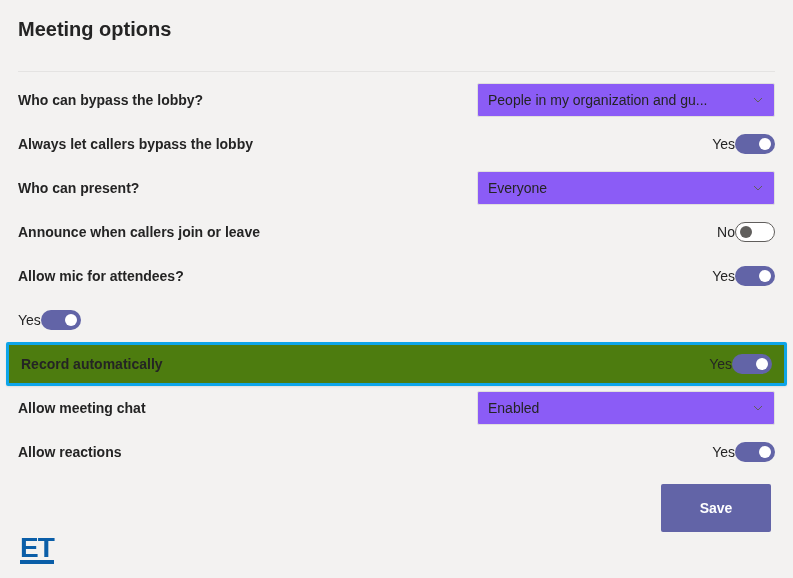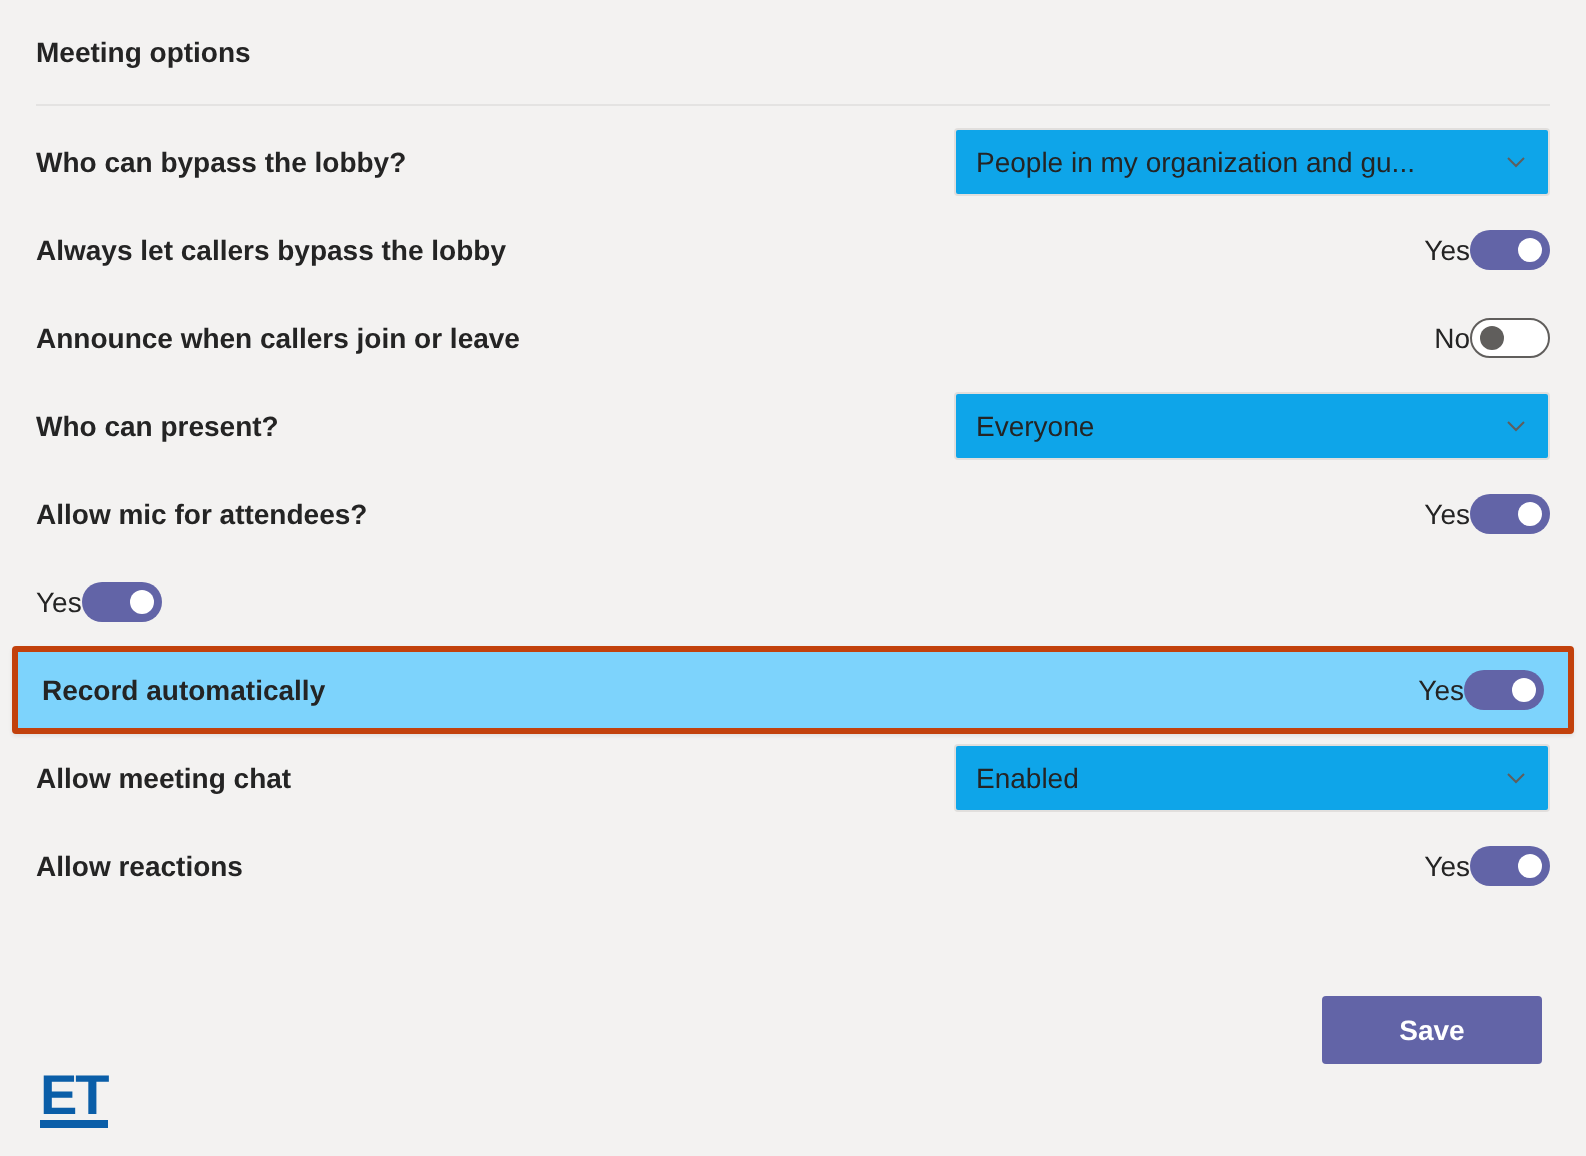--- a/index.html
+++ b/index.html
@@ -10,23 +10,23 @@
     background: #f3f2f1;
     font-family: "Segoe UI", -apple-system, BlinkMacSystemFont, sans-serif;
     color: #242424;
     overflow: hidden;
     position: relative;
   }
   .page {
     padding: 18px 18px 0 18px;
   }
   h1 {
-    font-size: 14px;
+    font-size: 20px;
     font-weight: 700;
-    margin: 0 0 18px 0;
+    margin: 0 0 30px 0;
     color: #242424;
   }
   .hr {
     border: none;
     border-top: 1px solid #e4e3e2;
     margin: 0 0 6px 0;
   }
   .row {
     display: flex;
     align-items: center;
@@ -43,21 +43,21 @@
     display: flex;
     align-items: center;
   }
   .toggle-value {
     font-size: 14px;
     color: #242424;
   }
   .select {
     width: 276px;
     height: 32px;
-    background: #0ea5e9;
+    background: #8b5cf6;
     border: 1px solid #e1dfdd;
     border-radius: 2px;
     display: flex;
     align-items: center;
     justify-content: space-between;
     padding: 0 10px;
     font-size: 14px;
     color: #242424;
     cursor: pointer;
   }
@@ -100,41 +100,41 @@
   }
   .toggle.on .knob {
     right: 4px;
     background: #ffffff;
   }
   .toggle.off .knob {
     left: 4px;
     background: #605e5c;
   }
   .highlight-row {
-    border: 3px solid #c2410c;
+    border: 3px solid #0ea5e9;
     border-radius: 2px;
     margin-left: -12px;
     margin-right: -12px;
     padding: 0 12px;
     box-shadow: 0 1px 2px rgba(0,0,0,0.08);
-    background: #7dd3fc;
+    background: #4d7c0f;
     min-height: 38px;
   }
   .footer {
     position: absolute;
     right: 22px;
     bottom: 46px;
   }
   .save-btn {
     background: #6264a7;
     color: #ffffff;
     border: none;
     border-radius: 2px;
     width: 110px;
-    height: 34px;
+    height: 48px;
     font-size: 14px;
     font-weight: 600;
     cursor: pointer;
   }
   .logo {
     position: absolute;
     left: 20px;
     bottom: 14px;
     font-family: Arial, sans-serif;
     font-weight: 900;
@@ -169,42 +169,42 @@
     <div class="row-label">Always let callers bypass the lobby</div>
     <div class="right">
       <span class="toggle-value">Yes</span>
       <div class="toggle on">
           <div class="knob"></div>
         </div>
     </div>
   </div>
 
   <div class="row">
-    <div class="row-label">Announce when callers join or leave</div>
-    <div class="right">
-      <span class="toggle-value">No</span>
-      <div class="toggle off">
-          <div class="knob"></div>
-        </div>
-    </div>
-  </div>
-
-  <div class="row">
     <div class="row-label">Who can present?</div>
     <div class="select">
       <span class="text">Everyone</span>
       <span class="chevron">
         <svg width="12" height="12" viewBox="0 0 12 12">
             <path d="M2 4 L6 8 L10 4" stroke="#605e5c" stroke-width="1" fill="none"></path>
           </svg>
       </span>
     </div>
   </div>
 
   <div class="row">
+    <div class="row-label">Announce when callers join or leave</div>
+    <div class="right">
+      <span class="toggle-value">No</span>
+      <div class="toggle off">
+          <div class="knob"></div>
+        </div>
+    </div>
+  </div>
+
+  <div class="row">
     <div class="row-label">Allow mic for attendees?</div>
     <div class="right">
       <span class="toggle-value">Yes</span>
       <div class="toggle on">
           <div class="knob"></div>
         </div>
     </div>
   </div>
 
   <div class="row">

